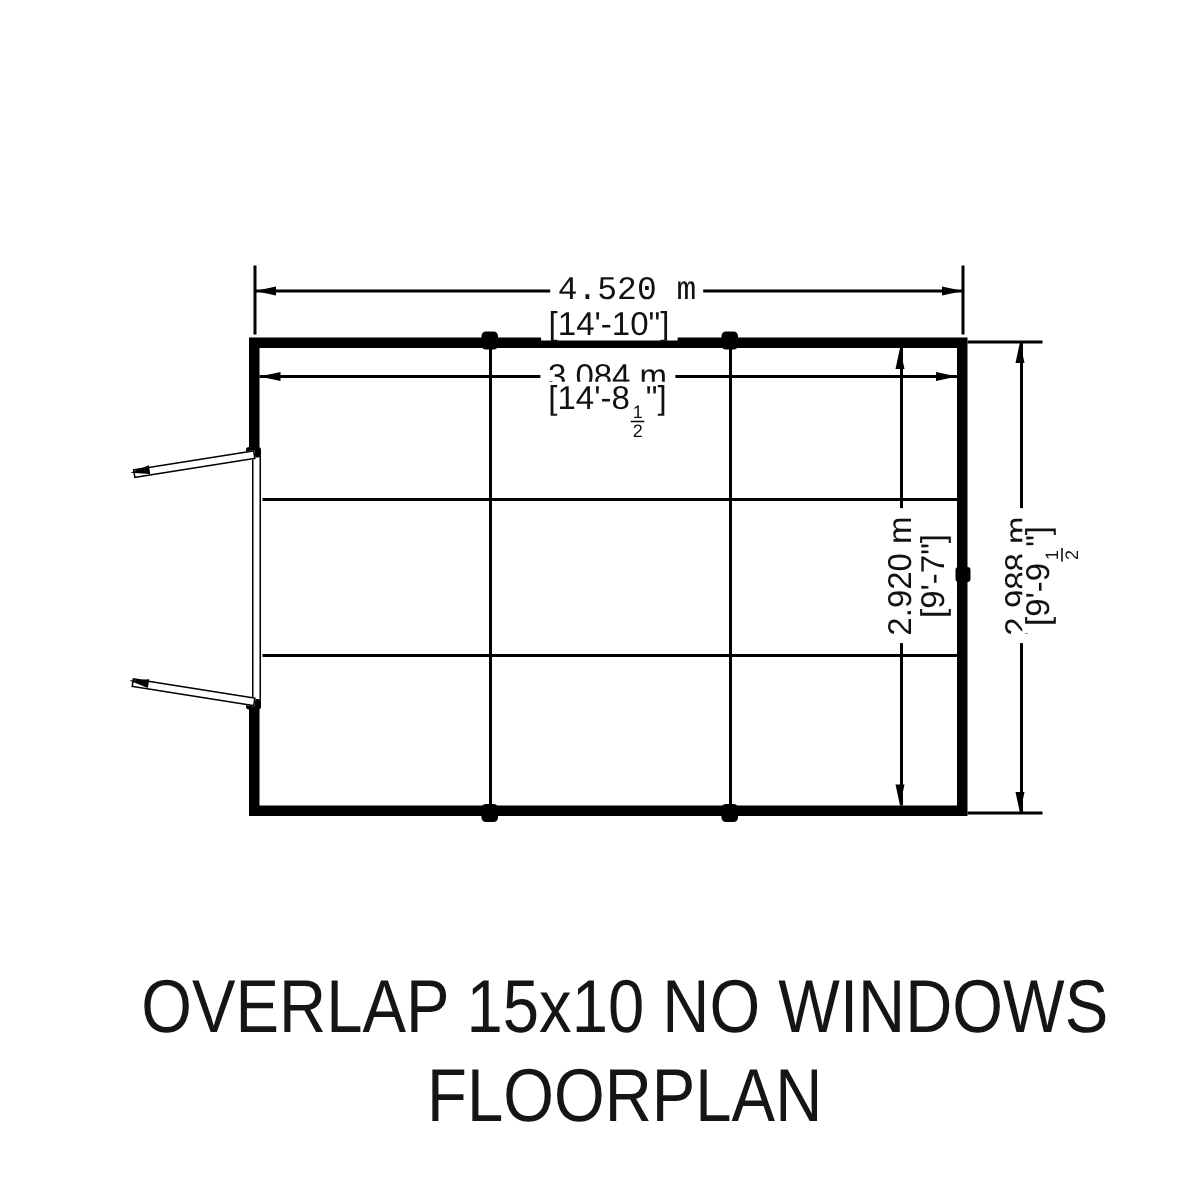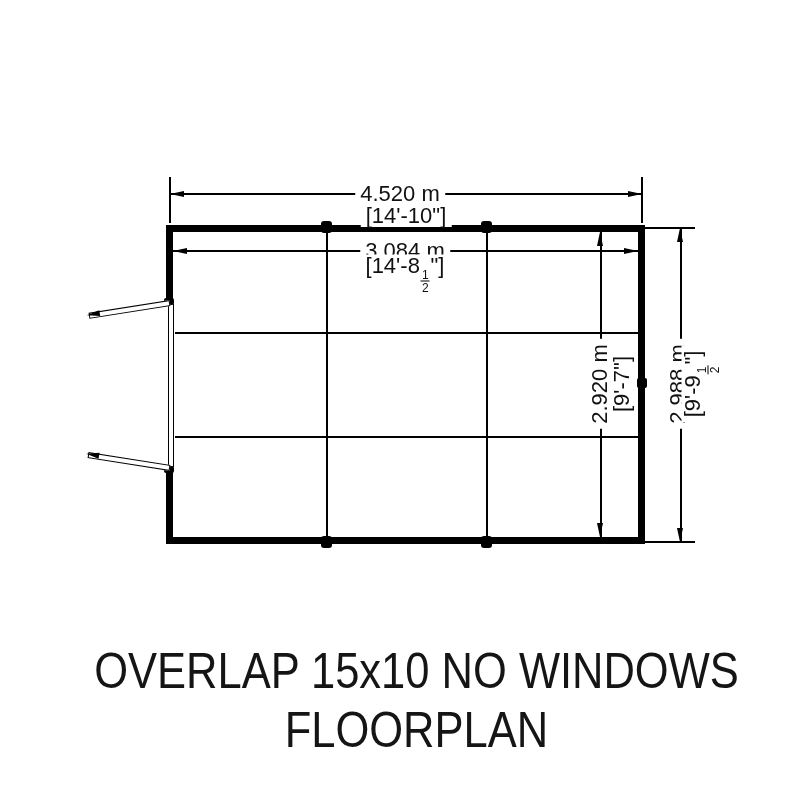--- a/index.html
+++ b/index.html
@@ -84,21 +84,21 @@
 </div>
 <div class="abs door-leaf" style="left:87px;top:465px;width:83px;transform:rotate(9deg);">
   <div class="leaf-arrow"></div>
 </div>
 
 <div class="abs dline-v" style="left:169px;top:177px;height:46px;"></div>
 <div class="abs dline-v" style="left:641px;top:177px;height:46px;"></div>
 <div class="abs dline-h" style="left:170px;top:193px;width:472px;"></div>
 <div class="abs arr arr-left" style="left:170px;top:190.5px;"></div>
 <div class="abs arr arr-right" style="left:628px;top:190.5px;"></div>
-<div class="abs dim-label" style="left:400px;top:194px;">4.520 m</div>
+<div class="abs dim-label" style="left:418px;top:194px;font-family:Liberation Mono, monospace;">4.520 m</div>
 <div class="abs dim-label" style="left:406px;top:216px;"><span>[14'-10"]</span><span></span></div>
 
 <div class="abs dline-h" style="left:173px;top:250px;width:465px;"></div>
 <div class="abs arr arr-left" style="left:173px;top:247.5px;"></div>
 <div class="abs arr arr-right" style="left:624px;top:247.5px;"></div>
 <div class="abs dim-label" style="left:405px;top:251px;">3.084 m</div>
 <div class="abs dim-label" style="left:405px;top:274px;"><span>[14'-8</span><span class="vfrac">
       <span class="num">1</span>
       <span class="den">2</span>
     </span><span>"]</span></div>

